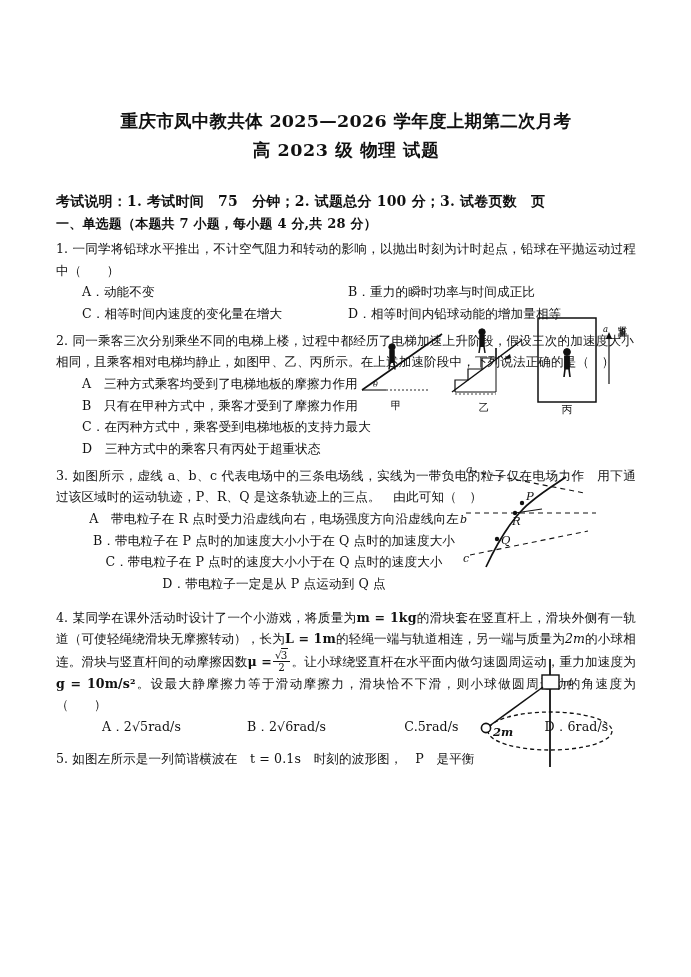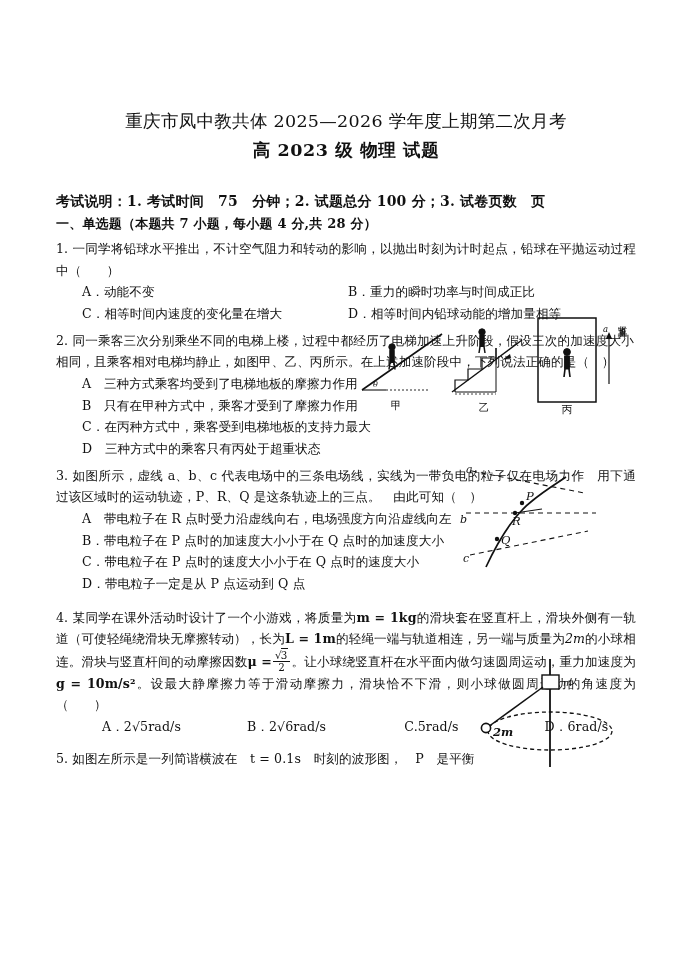--- a/index.html
+++ b/index.html
@@ -26,21 +26,21 @@
   .content {
     position: absolute;
     left: 56px;
     top: 108px;
     width: 580px;
   }
   
   .title-block { text-align: center; }
   .title-line1 {
     font-size: 17.5px;
-    font-weight: normal;
+    font-weight: bold;
     letter-spacing: 0.3px;
     line-height: 1.5;
     white-space: nowrap;
   }
   .title-line2 {
     font-size: 17.5px;
     font-weight: bold;
     letter-spacing: 0.6px;
     line-height: 1.7;
     margin-top: 2px;
@@ -213,21 +213,21 @@
         <div class="figcap" style="position:absolute; left:201px; top:88px; width:20px;">丙</div>
         <div class="vert-label" style="left:262px; top:6px;">竖直上升</div>
       </div>
     </div>
 
     <div class="q">
       <div class="q-body">
         <span>3.</span>
         <span>如图所示，虚线 a、b、c 代表电场中的三条电场线，实线为一带负电的粒子仅在电场力作　用下通过该区域时的运动轨迹，P、R、Q 是这条轨迹上的三点。　由此可知（　）</span>
       </div>
-      <div class="opts" style="width:410px;">
+      <div class="opts" style="width:410px;text-align:center;">
         <div class="opt indent">A　带电粒子在 R 点时受力沿虚线向右，电场强度方向沿虚线向左</div>
         <div class="opt indent">B．带电粒子在 P 点时的加速度大小小于在 Q 点时的加速度大小</div>
         <div class="opt indent">C．带电粒子在 P 点时的速度大小小于在 Q 点时的速度大小</div>
         <div class="opt indent">D．带电粒子一定是从 P 点运动到 Q 点</div>
       </div>
 
       <div class="fig" style="left:400px; top:-6px;">
         <svg width="180" height="112" viewBox="0 0 180 112">
           <g stroke="#111" fill="none" stroke-width="1.1">
 

